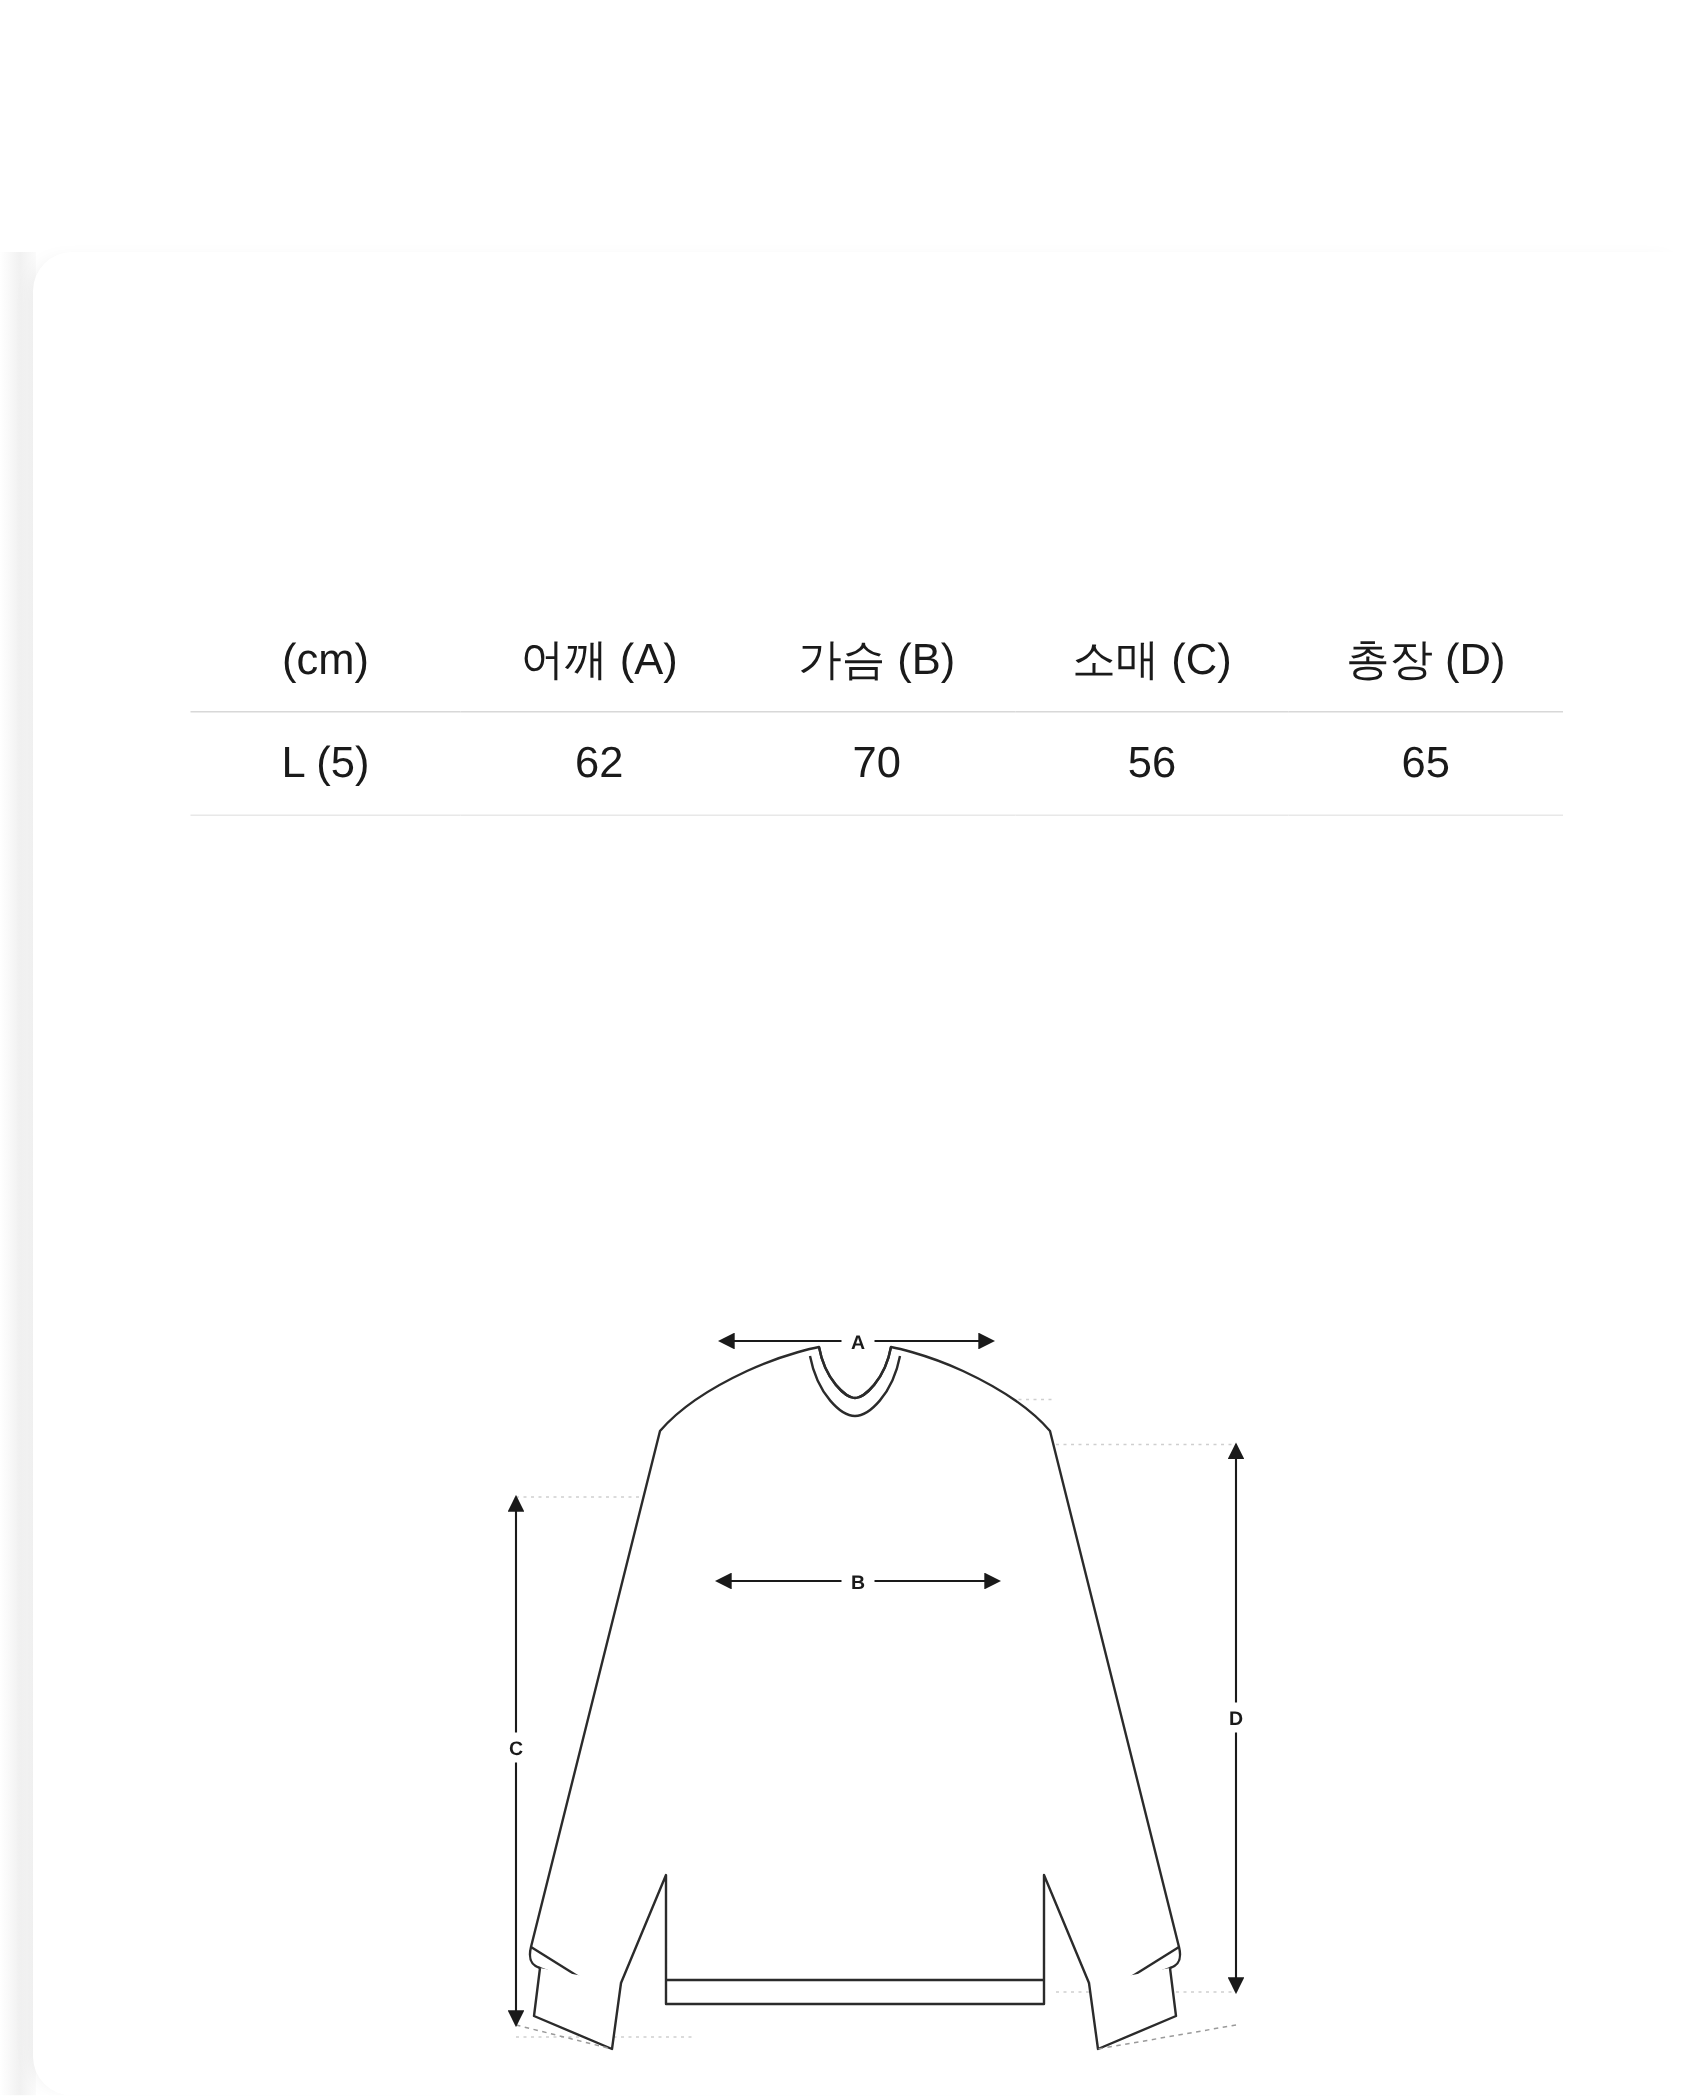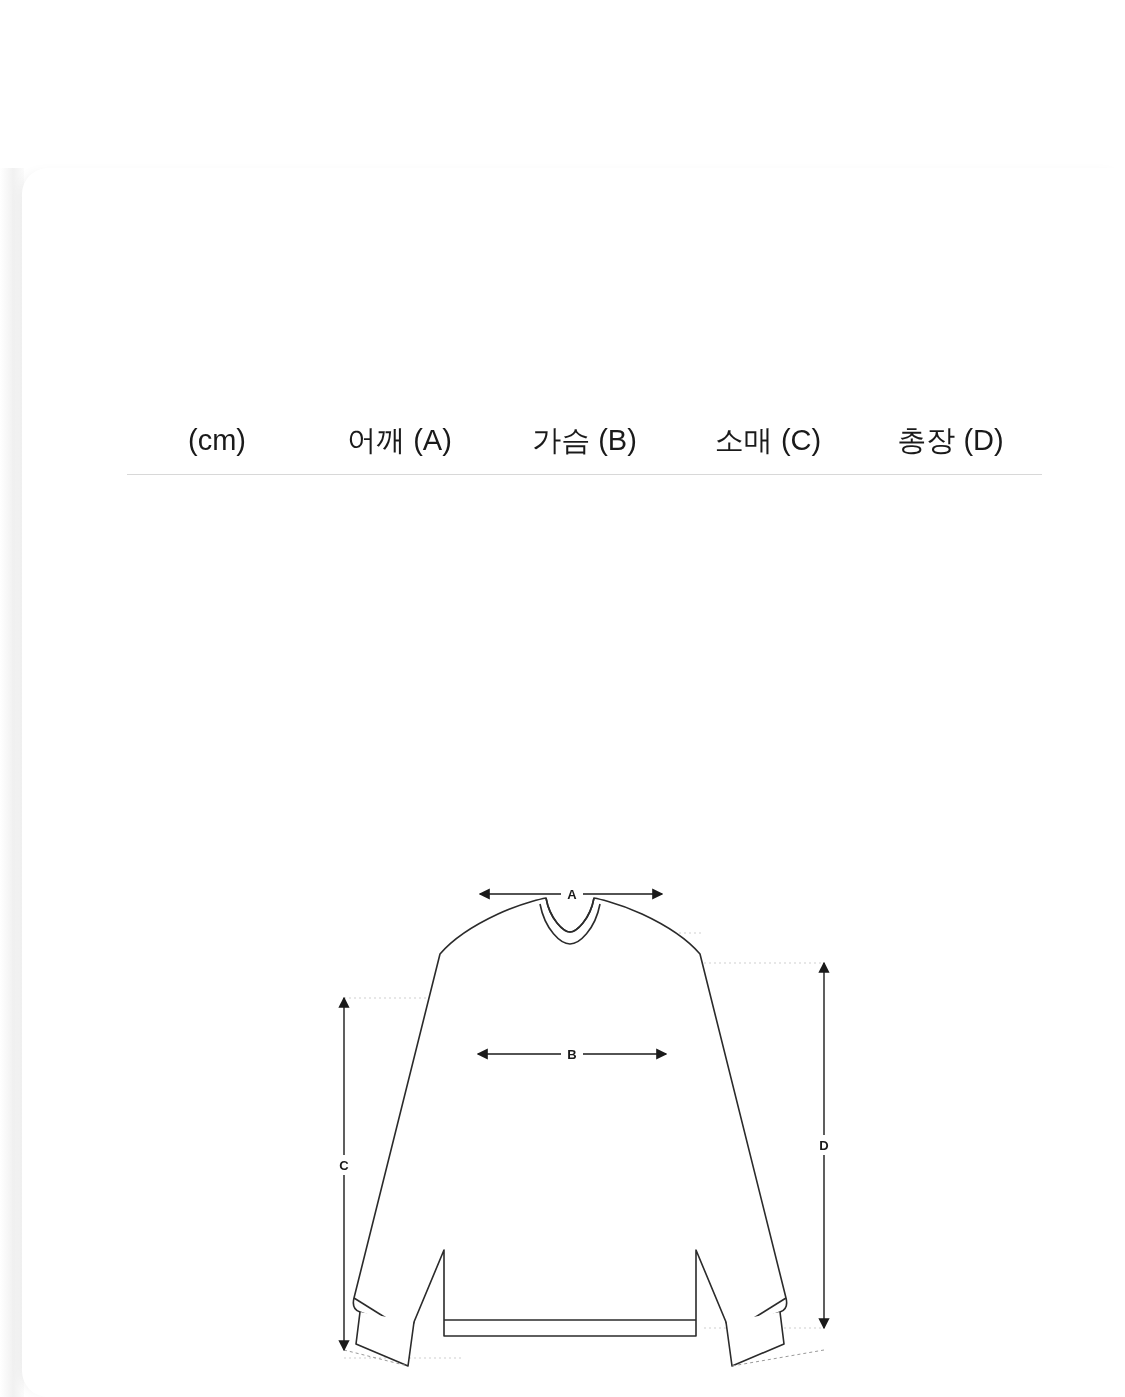--- a/index.html
+++ b/index.html
@@ -117,20 +117,27 @@
       <thead>
         <tr>
           <th>(cm)</th>
           <th>어깨 (A)</th>
           <th>가슴 (B)</th>
           <th>소매 (C)</th>
           <th>총장 (D)</th>
         </tr>
       </thead>
       <tbody>
+        <tr>
+          <td>L (5)</td>
+          <td>62</td>
+          <td>70</td>
+          <td>56</td>
+          <td>65</td>
+        </tr>
       </tbody>
     </table>
 
     <div class="diagram-wrap">
       <svg viewBox="0 0 600 620" xmlns="http://www.w3.org/2000/svg">
         <defs>
           <marker id="arrH" markerWidth="8" markerHeight="8" refX="7" refY="4" orient="auto">
             <path d="M0,0 L8,4 L0,8 z" fill="#1a1a1a"></path>
           </marker>
           <marker id="arrHs" markerWidth="8" markerHeight="8" refX="1" refY="4" orient="auto">

